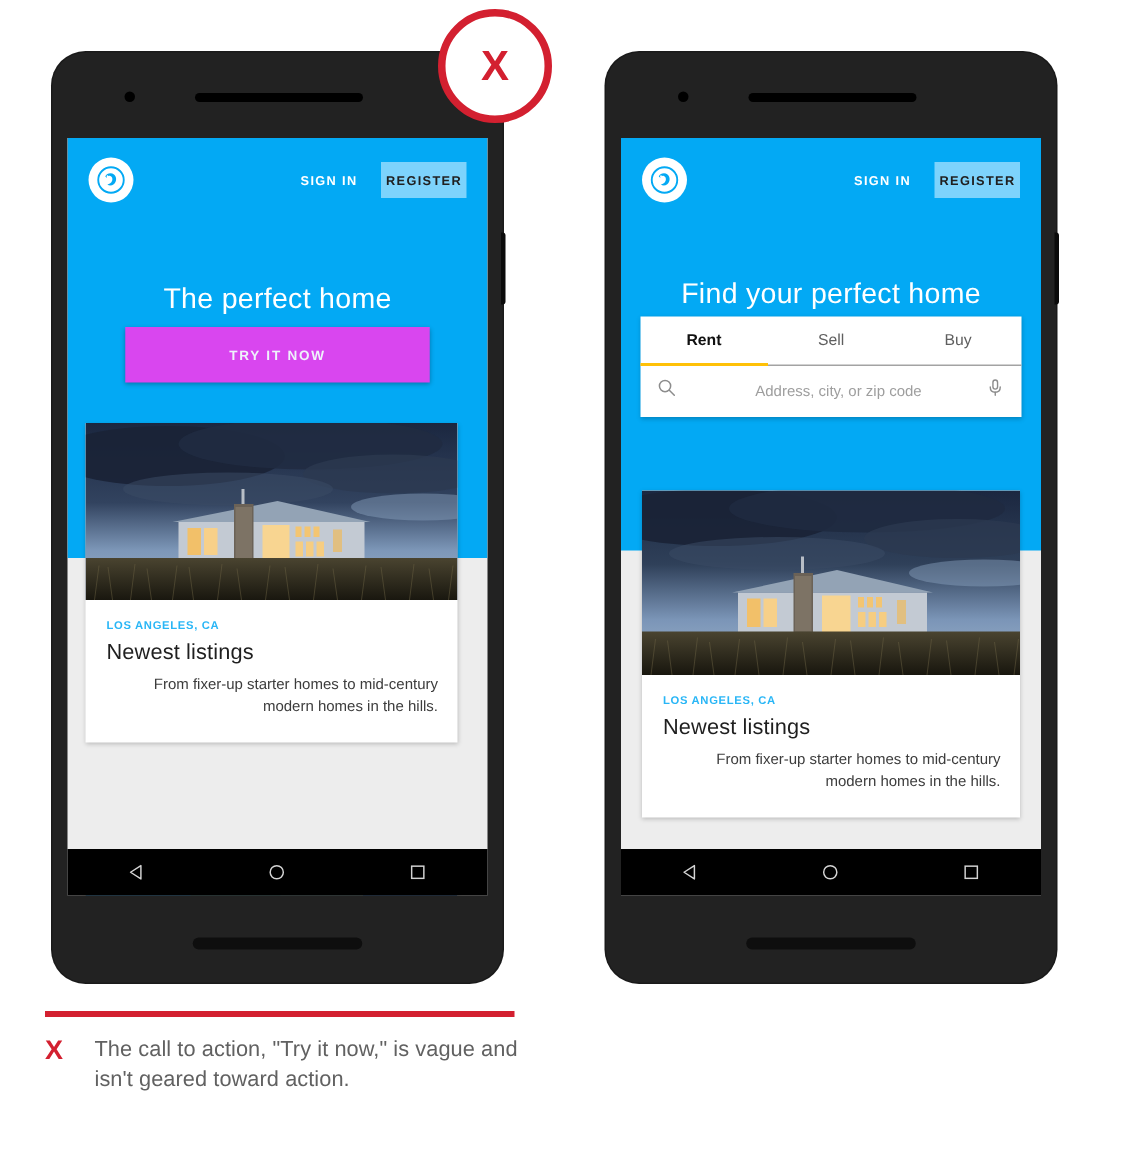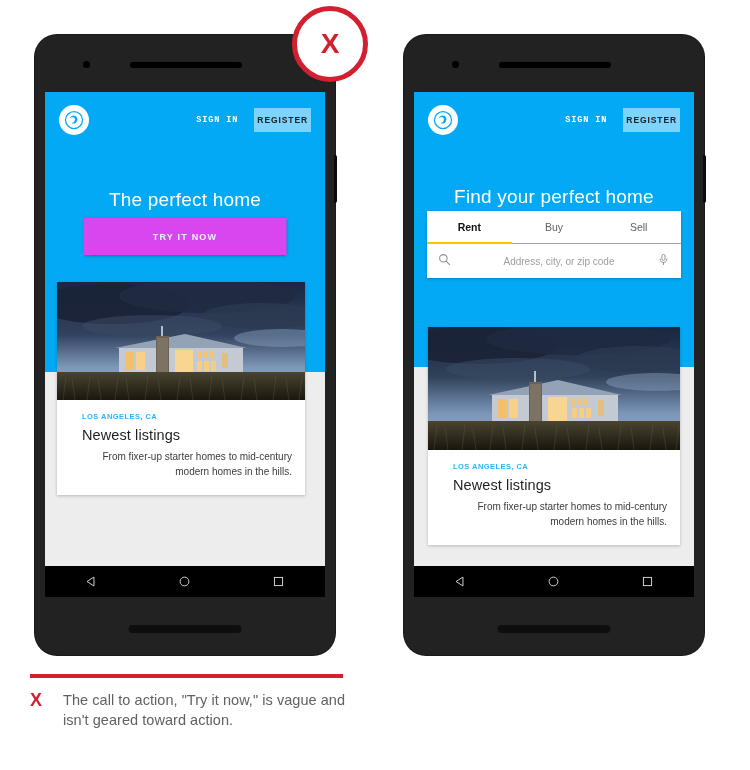--- a/index.html
+++ b/index.html
@@ -123,21 +123,20 @@
   }
   .logo svg { display: block; }
   .appbar-spacer { flex: 1 1 auto; }
   .signin {
     color: #ffffff;
     font-size: 8.5px;
     font-weight: bold;
     letter-spacing: 0.9px;
     margin-right: 16px;
     white-space: nowrap;
-    font-family: Liberation Mono, monospace;
   }
   .register {
     background: #7dd3fc;
     color: #202020;
     font-size: 8.5px;
     font-weight: bold;
     letter-spacing: 0.9px;
     padding: 8px 3px;
     white-space: nowrap;
     line-height: 1;
@@ -237,21 +236,21 @@
   .card-photo {
     position: relative;
     width: 100%;
     overflow: hidden;
     background: #16233a;
   }
   .card.c1-left  .card-photo { height: 118px; }
   .card.c1-right .card-photo { height: 123px; }
 
   .card-body {
-    padding: 12px 13px 16px 25px;
+    padding: 12px 13px 16px 14px;
   }
   .card-eyebrow {
     color: #29b6f6;
     font-size: 7.5px;
     font-weight: bold;
     letter-spacing: 0.45px;
     margin-bottom: 6px;
   }
   .card-title {
     font-size: 14.5px;
@@ -520,22 +519,22 @@
           <div class="appbar-spacer"></div>
           <div class="signin">SIGN IN</div>
           <div class="register">REGISTER</div>
         </div>
 
         <div class="hero-title r">Find your perfect home</div>
 
         <div class="searchbox">
           <div class="tabs">
             <div class="tab active">Rent</div>
+            <div class="tab">Sell</div>
             <div class="tab">Buy</div>
-            <div class="tab">Sell</div>
             <div class="tab-underline"></div>
           </div>
           <div class="searchrow">
             <span>
               <svg width="13" height="13" viewBox="0 0 16 16">
                 <circle cx="6.6" cy="6.6" r="4.6" fill="none" stroke="#8c8c8c" stroke-width="1.25"></circle>
                 <line x1="10.1" y1="10.1" x2="14.2" y2="14.2" stroke="#8c8c8c" stroke-width="1.25" stroke-linecap="round"></line>
               </svg>
             </span>
             <span class="search-text">Address, city, or zip code</span>

